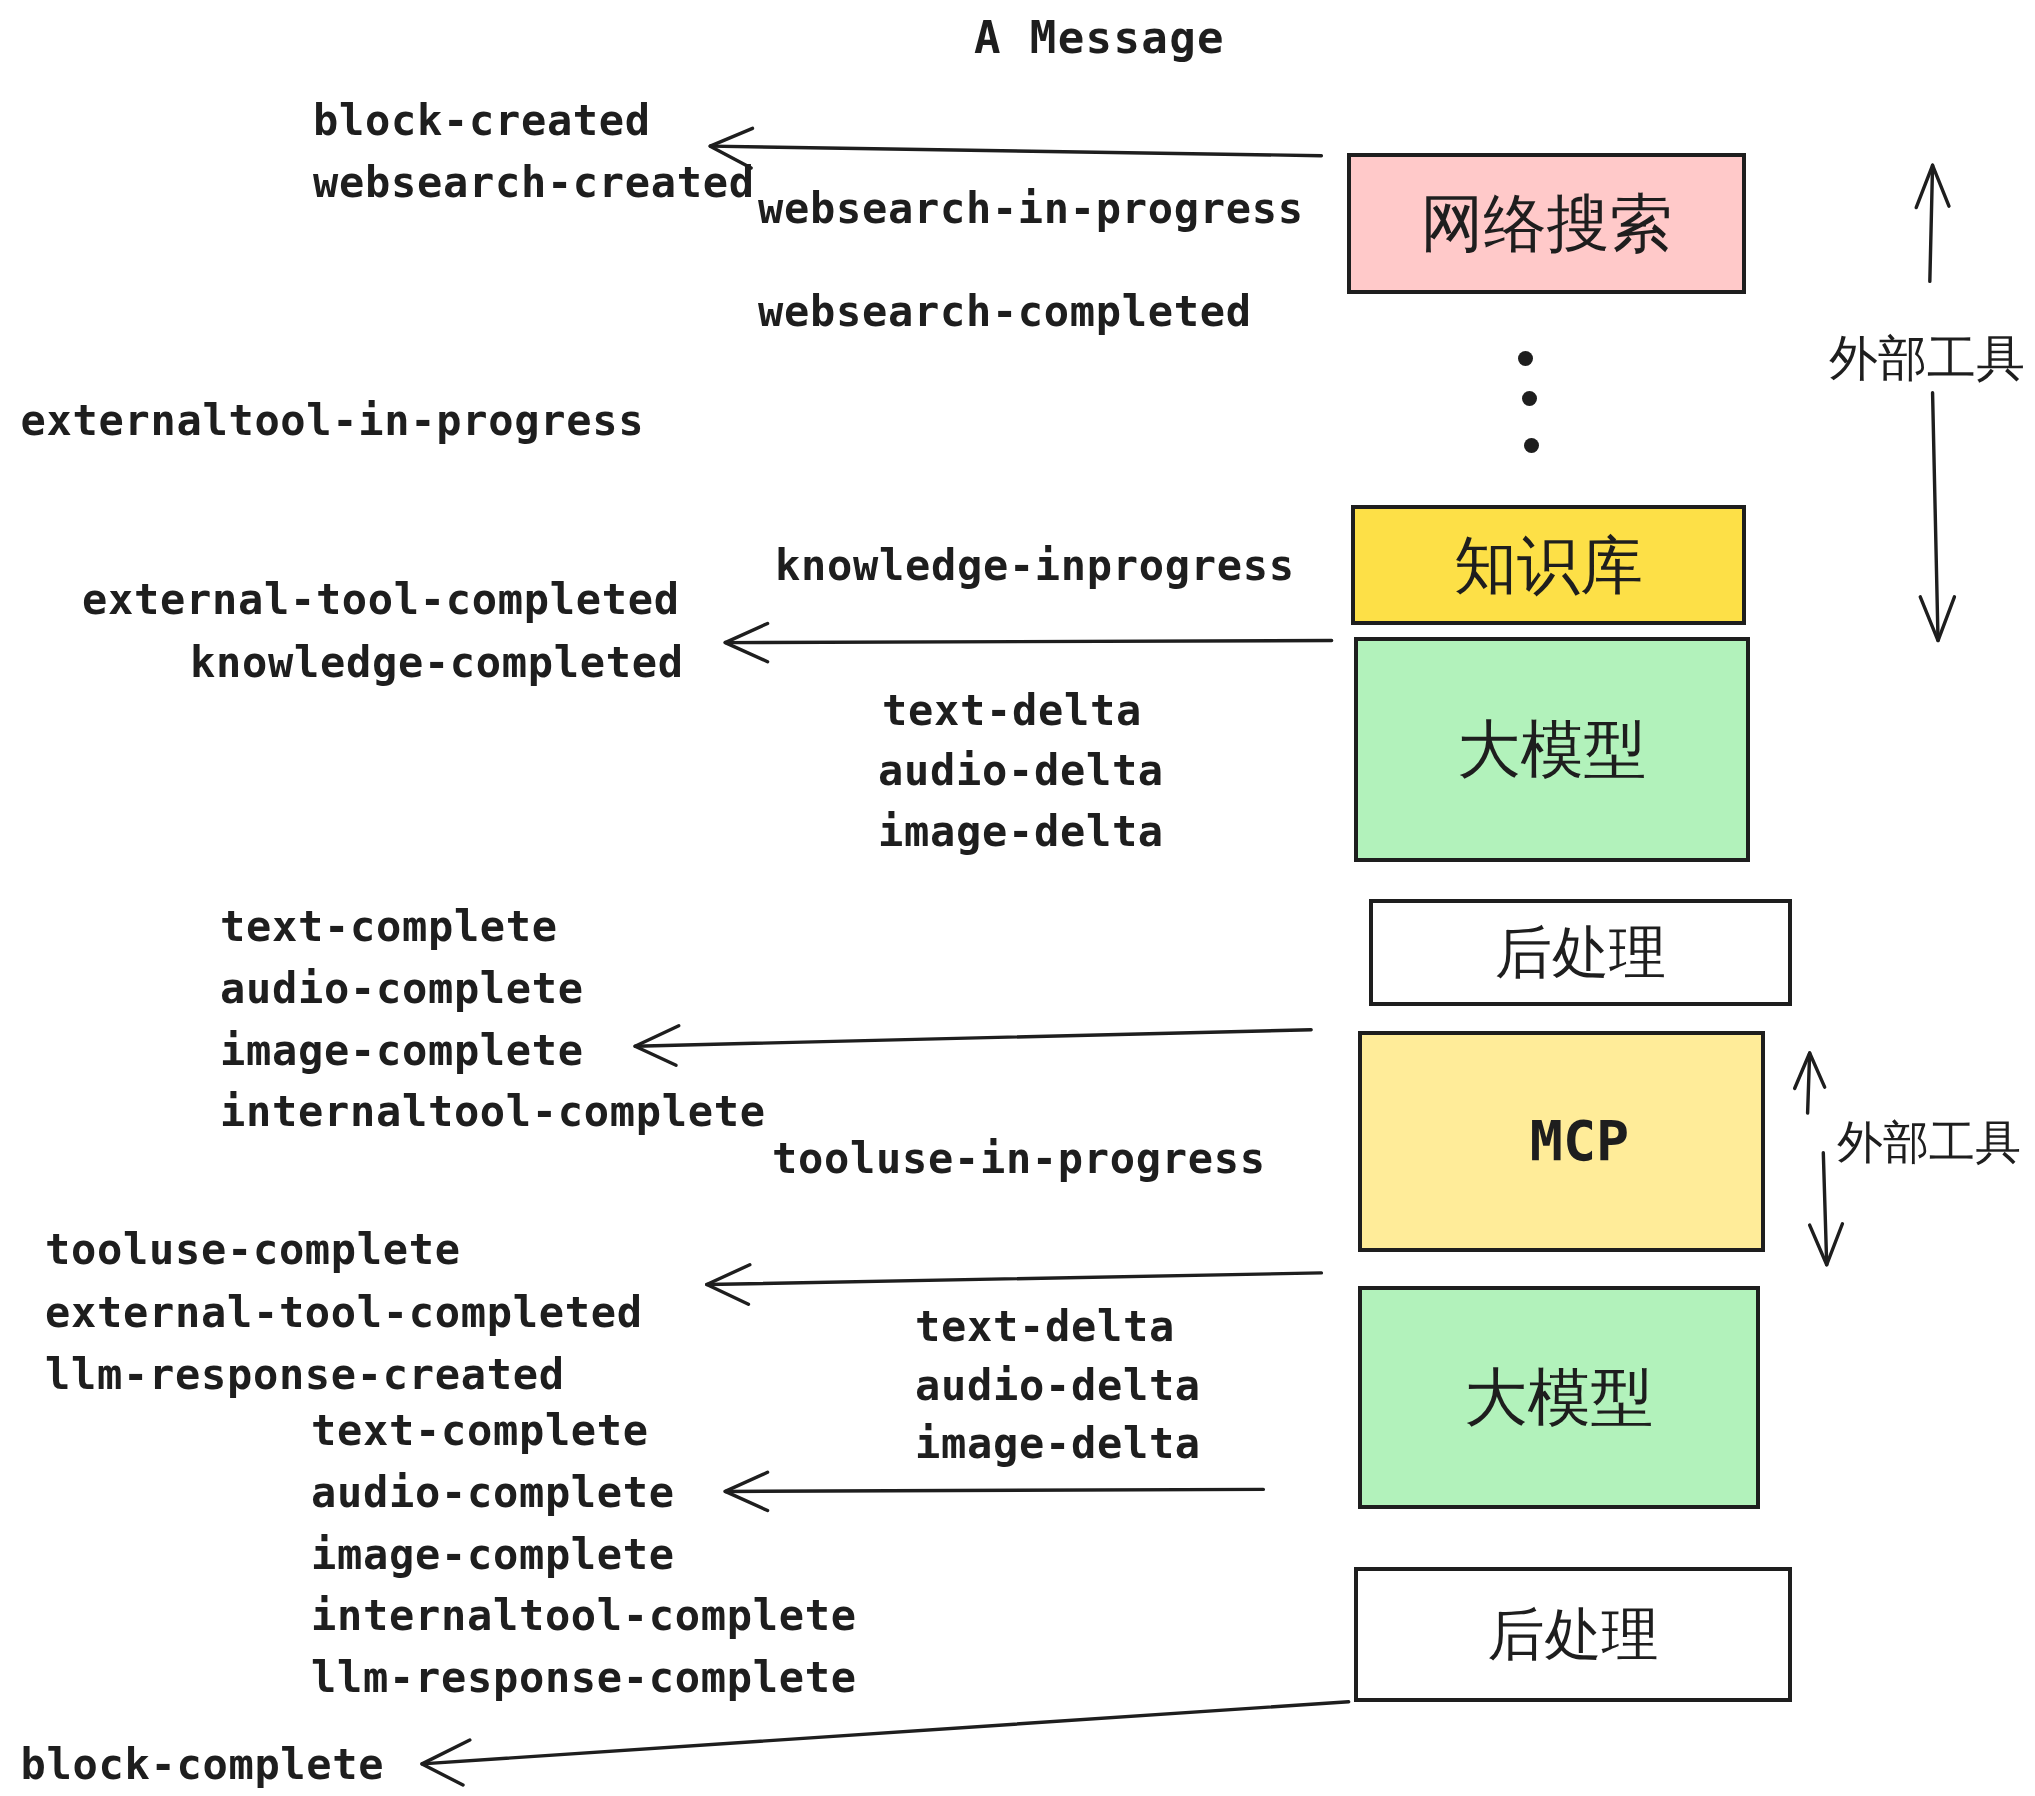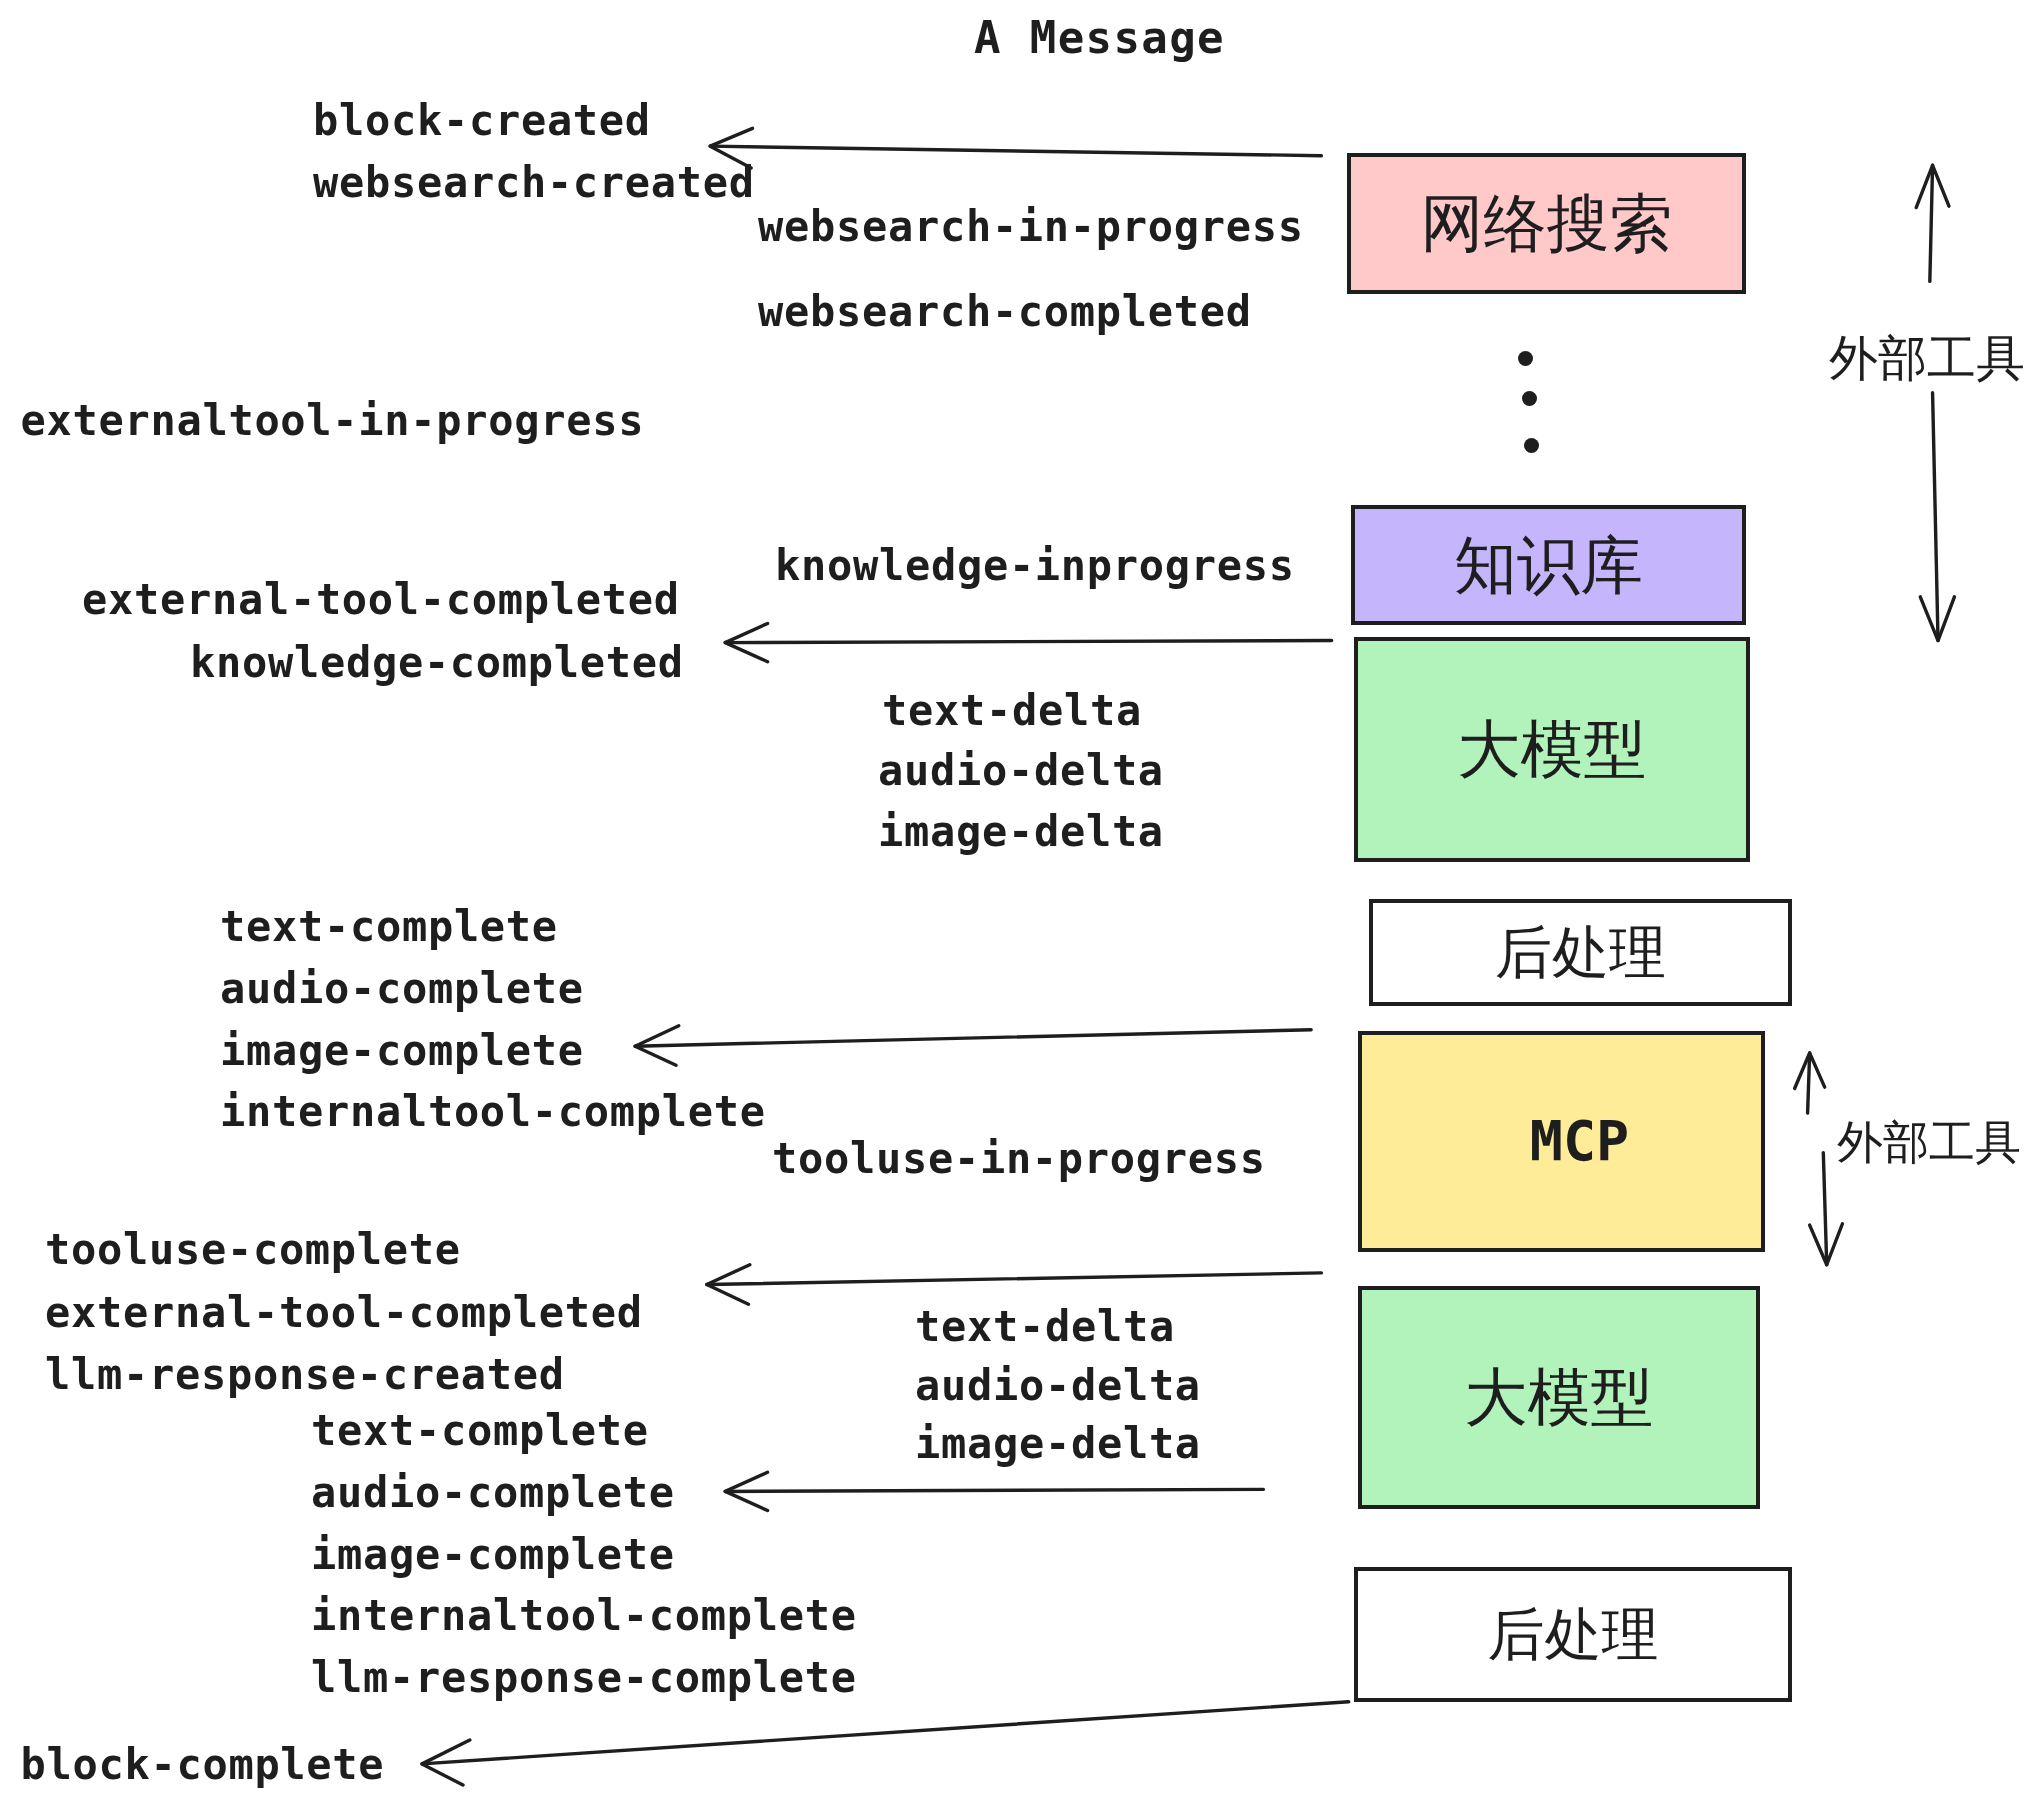--- a/index.html
+++ b/index.html
@@ -109,21 +109,21 @@
     </g>
     <g>
       <path d="M2670 1688 L2675 1852"></path>
       <path d="M2675 1852 L2650 1794 M2675 1852 L2698 1792"></path>
     </g>
   </svg>
 
   <div class="box box-websearch" style="background: rgb(255, 201, 201);">
     <span class="lbl">网络搜索</span>
   </div>
-  <div class="box box-knowledge" style="background: #c4b5fd; align-items: center;">
+  <div class="box box-knowledge" style="background: #fde047; align-items: center;">
     <span class="lbl">知识库</span>
   </div>
   <div class="box box-llm1" style="background: rgb(178, 242, 187);">
     <span class="lbl">大模型</span>
   </div>
   <div class="box box-post1" style="background: rgb(255, 255, 255);">
     <span class="lbl">后处理</span>
   </div>
   <div class="box box-mcp" style="background: rgb(255, 236, 153); padding-left: 36px;">
     <span class="lbl mono">MCP</span>
@@ -137,21 +137,21 @@
 
   <div class="dot" style="left:1518px;top:351px;"></div>
   <div class="dot" style="left:1522px;top:391px;"></div>
   <div class="dot" style="left:1524px;top:438px;"></div>
 
   <div class="side-label first">外部工具</div>
   <div class="side-label second">外部工具</div>
 
   <div class="ev" style="left:313px;top:96px;">block-created</div>
   <div class="ev" style="left:313px;top:158px;">websearch-created</div>
-  <div class="ev" style="left:758px;top:202px;">websearch-in-progress</div>
+  <div class="ev" style="left:758px;top:184px;">websearch-in-progress</div>
   <div class="ev" style="left:758px;top:287px;">websearch-completed</div>
   <div class="ev" style="left:20.5px;top:396px;">externaltool-in-progress</div>
   <div class="ev" style="left:775px;top:541px;">knowledge-inprogress</div>
   <div class="ev" style="left:82px;top:575px;">external-tool-completed</div>
   <div class="ev" style="left:190px;top:638px;">knowledge-completed</div>
   <div class="ev" style="left:882px;top:686px;">text-delta</div>
   <div class="ev" style="left:878px;top:746px;">audio-delta</div>
   <div class="ev" style="left:878px;top:807px;">image-delta</div>
   <div class="ev" style="left:220px;top:902px;">text-complete</div>
   <div class="ev" style="left:220px;top:964px;">audio-complete</div>

